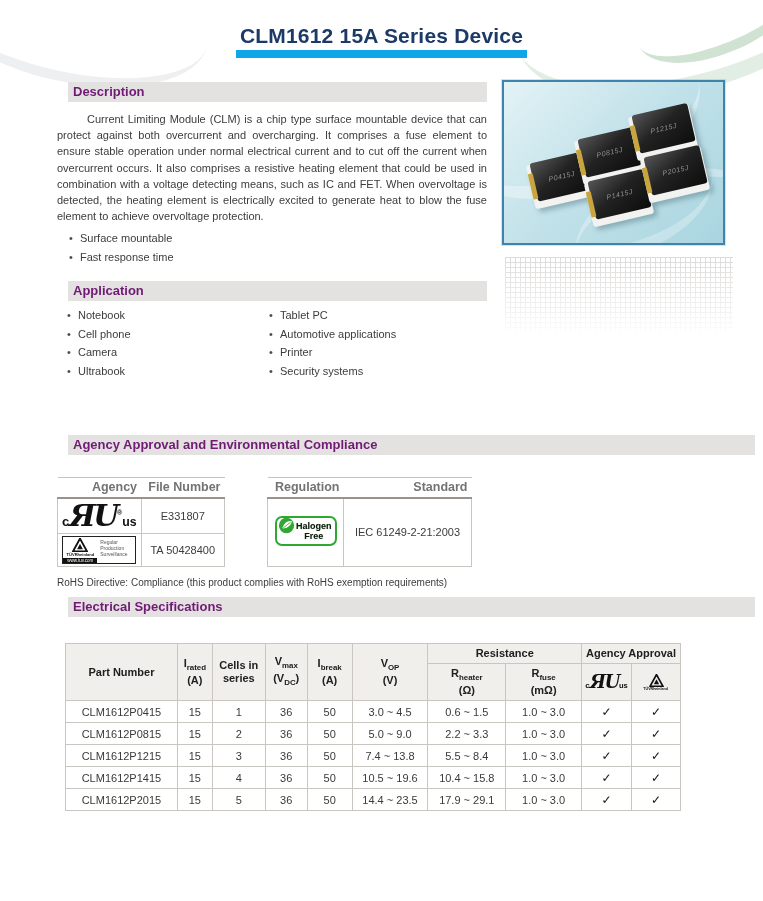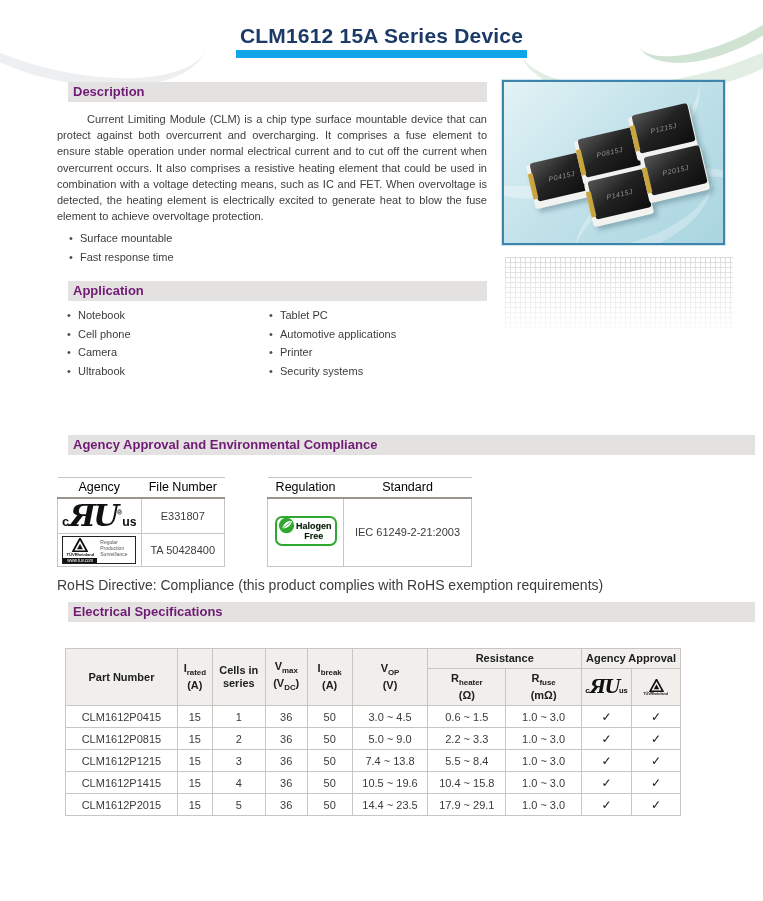--- a/index.html
+++ b/index.html
@@ -62,21 +62,21 @@
       repeating-linear-gradient(to bottom, #d7d5d3 0 1px, transparent 1px 5px); }
   .dots::after { content:""; position:absolute; inset:0;
     background:linear-gradient(to bottom, rgba(255,255,255,0.15), rgba(255,255,255,0.92)); }
 
   
   .full-col { position:absolute; left:57px; top:435px; width:698px; }
 
   .approval-row { display:flex; margin-top:22px; }
   table { border-collapse:collapse; }
   .mini-table { font-size:11px; color:#3c3c3c; }
-  .mini-table th { font-size:12.5px; font-weight:normal; color:#000000; text-align:center;
+  .mini-table th { font-size:12.5px; font-weight:bold; color:#737373; text-align:right;
     border-top:1px solid #c6c2bc; border-bottom:2px solid #98938d; padding:2px 4px 3px 4px; }
   .mini-table td { border:1px solid #c9c5c0; text-align:center; vertical-align:middle; padding:2px 4px; }
   .mini-table { border-bottom:1px solid #c9c5c0; }
   .agency-table { width:168px; }
   .agency-table col.c-logo { width:71px; }
   .reg-table { width:205px; margin-left:42px; }
   .reg-table col.c-logo { width:76px; }
   .logo-cell { padding:3px 2px; }
 
   
@@ -98,21 +98,21 @@
   .tuv-small { display:inline-flex; flex-direction:column; align-items:center; line-height:1; }
   .tuv-small .tuv-brand { font-size:4px; }
 
   
   .hf-badge { position:relative; display:inline-block; width:62px; height:30px;
     border:2.5px solid #2fa832; border-radius:7px; background:#fff; }
   .hf-leaf { position:absolute; left:1px; top:-1px; }
   .hf-text { position:absolute; right:3px; top:3px; text-align:center; font-size:9px; line-height:10px;
     font-weight:bold; color:#141414; text-shadow:0 0 1px rgba(47,168,50,0.6); }
 
-  .rohs-note { margin-top:10px; font-size:14px; color:#3c3c3c; }
+  .rohs-note { margin-top:10px; font-size:10px; color:#3c3c3c; }
   .elec-bar { margin-top:9px; }
 
   
   .spec-table { margin:26px 0 0 8px; width:616px; font-size:11px; color:#3a3a3a;
     border:1px solid #aeaaa4; }
   .spec-table th { background:#f1efec; font-weight:bold; color:#202020; font-size:11px;
     border:1px solid #c9c5c0; padding:3px 2px; text-align:center; vertical-align:middle; line-height:13px; }
   .spec-table td { border:1px solid #c9c5c0; padding:3.5px 2px; text-align:center; }
   .spec-table sub { font-size:0.72em; }
   .spec-table td.check, .spec-table td:nth-child(9), .spec-table td:nth-child(10) { font-size:12px; color:#161616; }

